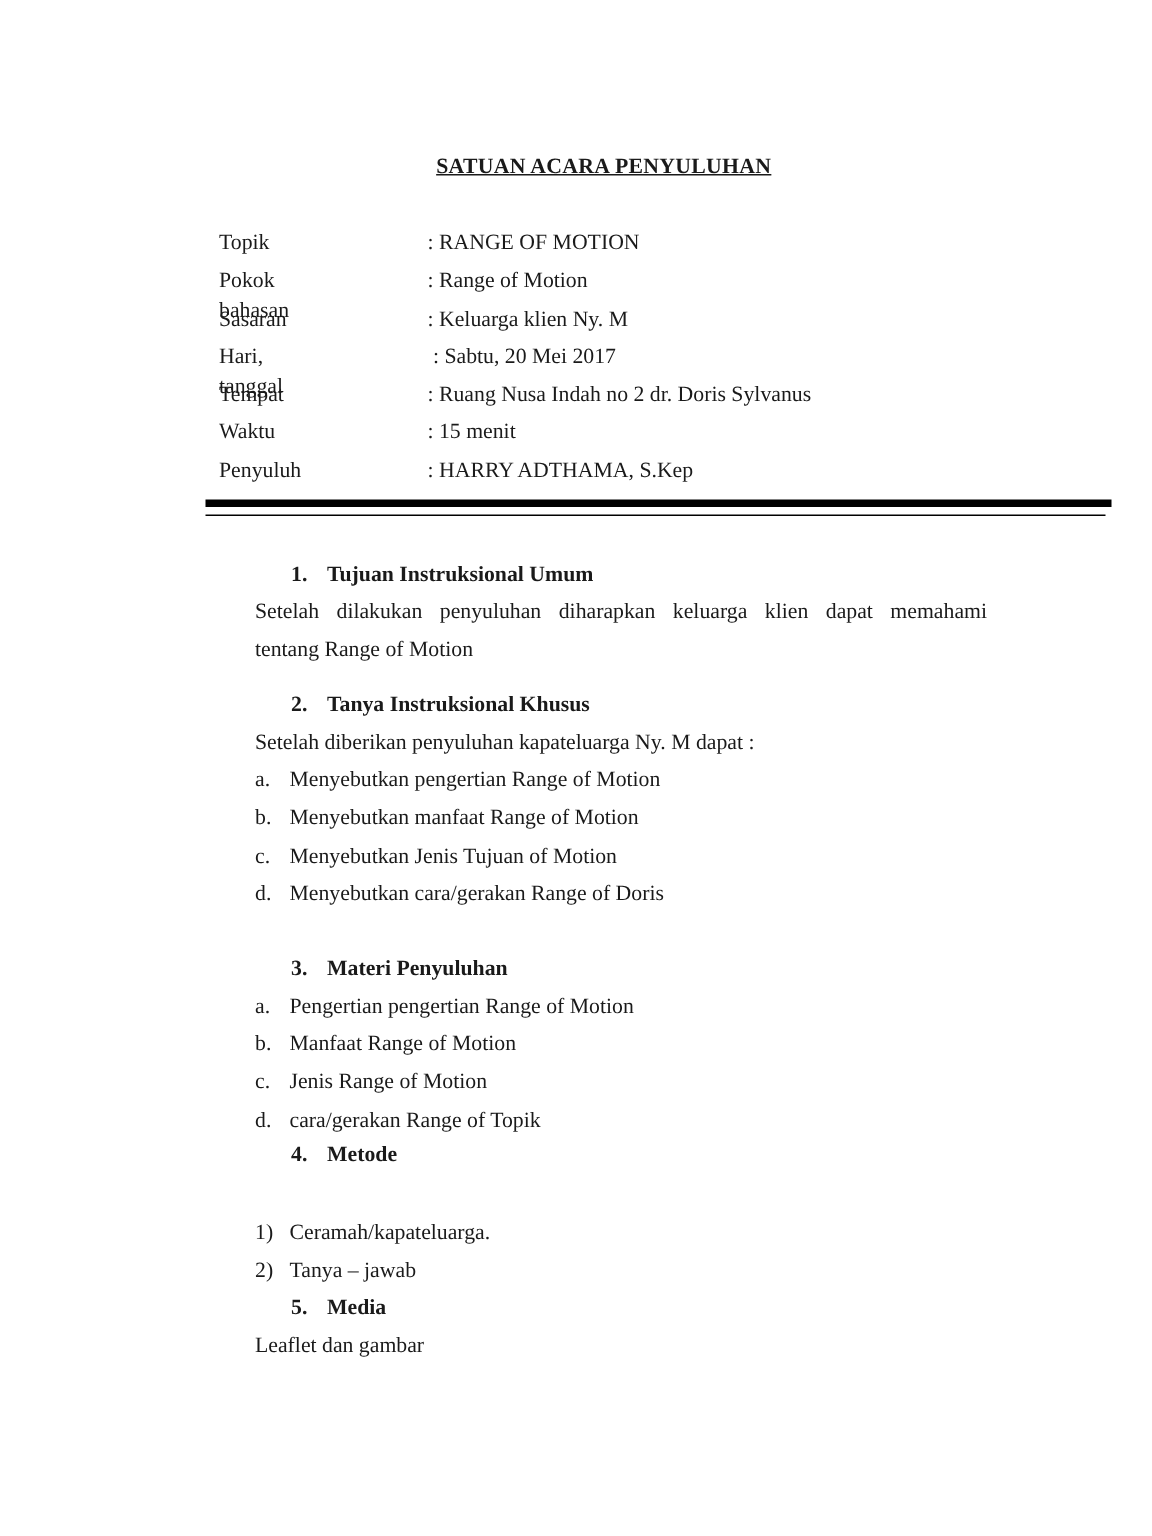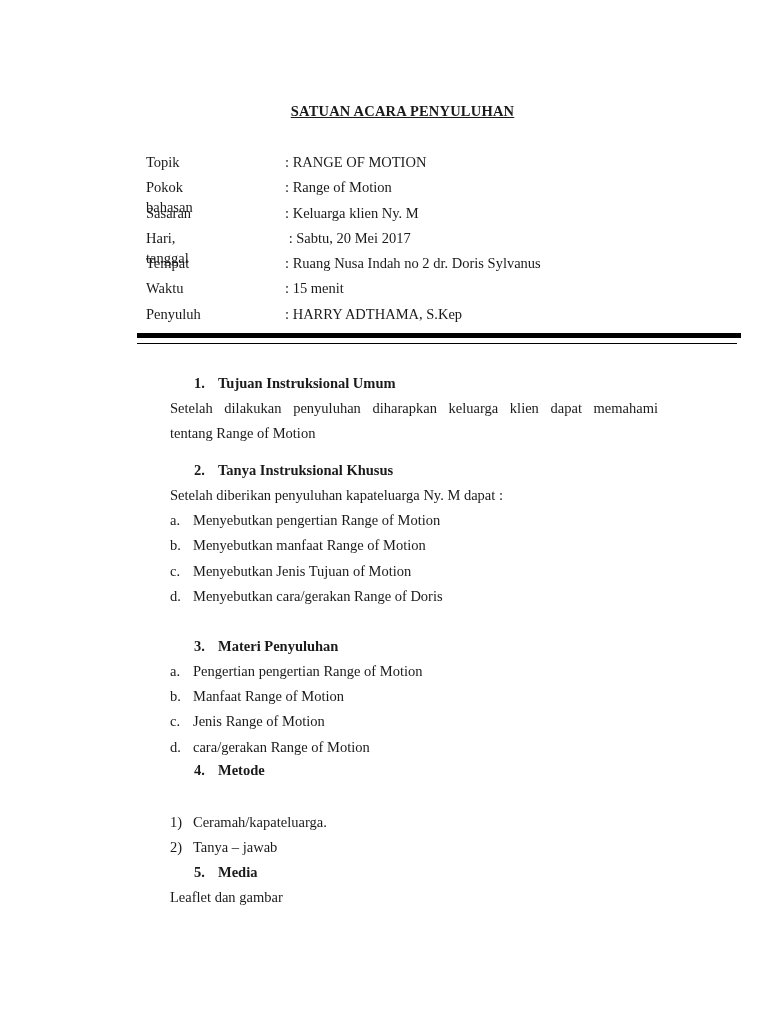--- a/index.html
+++ b/index.html
@@ -93,21 +93,21 @@
   <div class="item" style="top:661px">
     <span class="mk">a.</span><span>Pengertian pengertian Range of Motion</span>
   </div>
   <div class="item" style="top:686px">
     <span class="mk">b.</span><span>Manfaat Range of Motion</span>
   </div>
   <div class="item" style="top:711px">
     <span class="mk">c.</span><span>Jenis Range of Motion</span>
   </div>
   <div class="item" style="top:737px">
-    <span class="mk">d.</span><span>cara/gerakan Range of Motion</span>
+    <span class="mk">d.</span><span>cara/gerakan Range of Topik</span>
   </div>
 
   <div class="section-head" style="top:760px">
     <span class="num">4.</span><span>Metode</span>
   </div>
   <div class="item" style="top:812px">
     <span class="mk">1)</span><span>Ceramah/kapateluarga.</span>
   </div>
   <div class="item" style="top:837px">
     <span class="mk">2)</span><span>Tanya – jawab</span>

